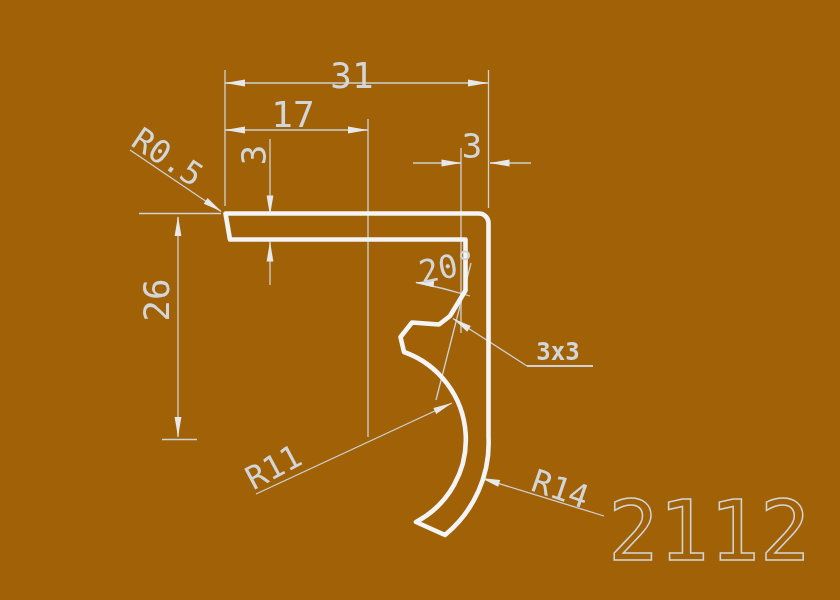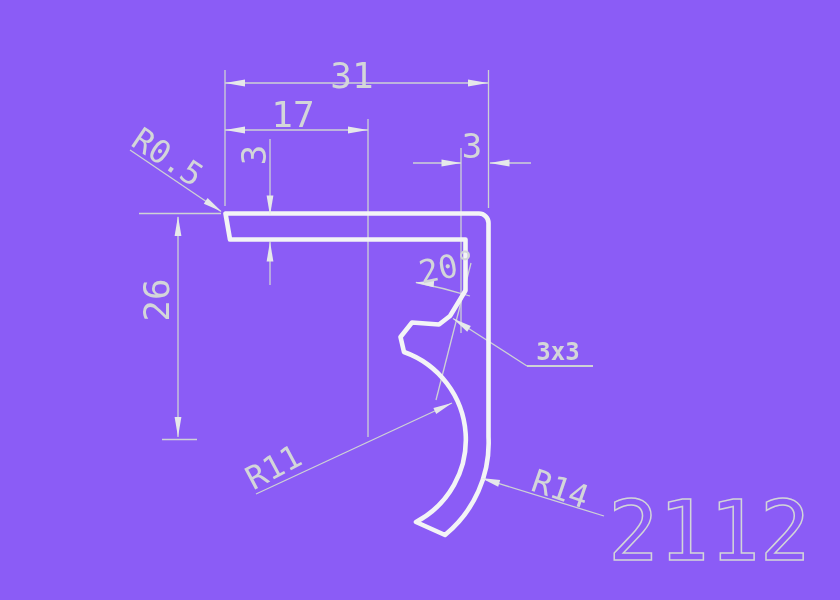--- a/index.html
+++ b/index.html
@@ -1,18 +1,18 @@
 <!DOCTYPE html>
 <html><head>
 <meta charset="utf-8">
 <style>
   html,body{margin:0;padding:0;background:#17191c;}
   .viewport{
     position:relative;width:840px;height:600px;overflow:hidden;
-    background:#8b5cf6;
+    background:#a16207;
     font-family:"DejaVu Sans Mono","Liberation Mono",monospace;
   }
   svg{display:block;}
   .thin{stroke:#ced2d5;stroke-width:1.3;fill:none;}
   .thin2{stroke:#ced2d5;stroke-width:2.2;fill:none;}
   .arrow{fill:#e6e8ea;stroke:none;}
   .profile{stroke:#f3f4f6;stroke-width:4.6;fill:none;stroke-linejoin:round;stroke-linecap:round;}
   .dimtext{fill:#d3d6d9;font-family:"DejaVu Sans Mono","Liberation Mono",monospace;}
   .fs36{font-size:36px;} .fs34{font-size:34px;} .fs32{font-size:32px;}
   .fs24b{font-size:24px;font-weight:bold;}

